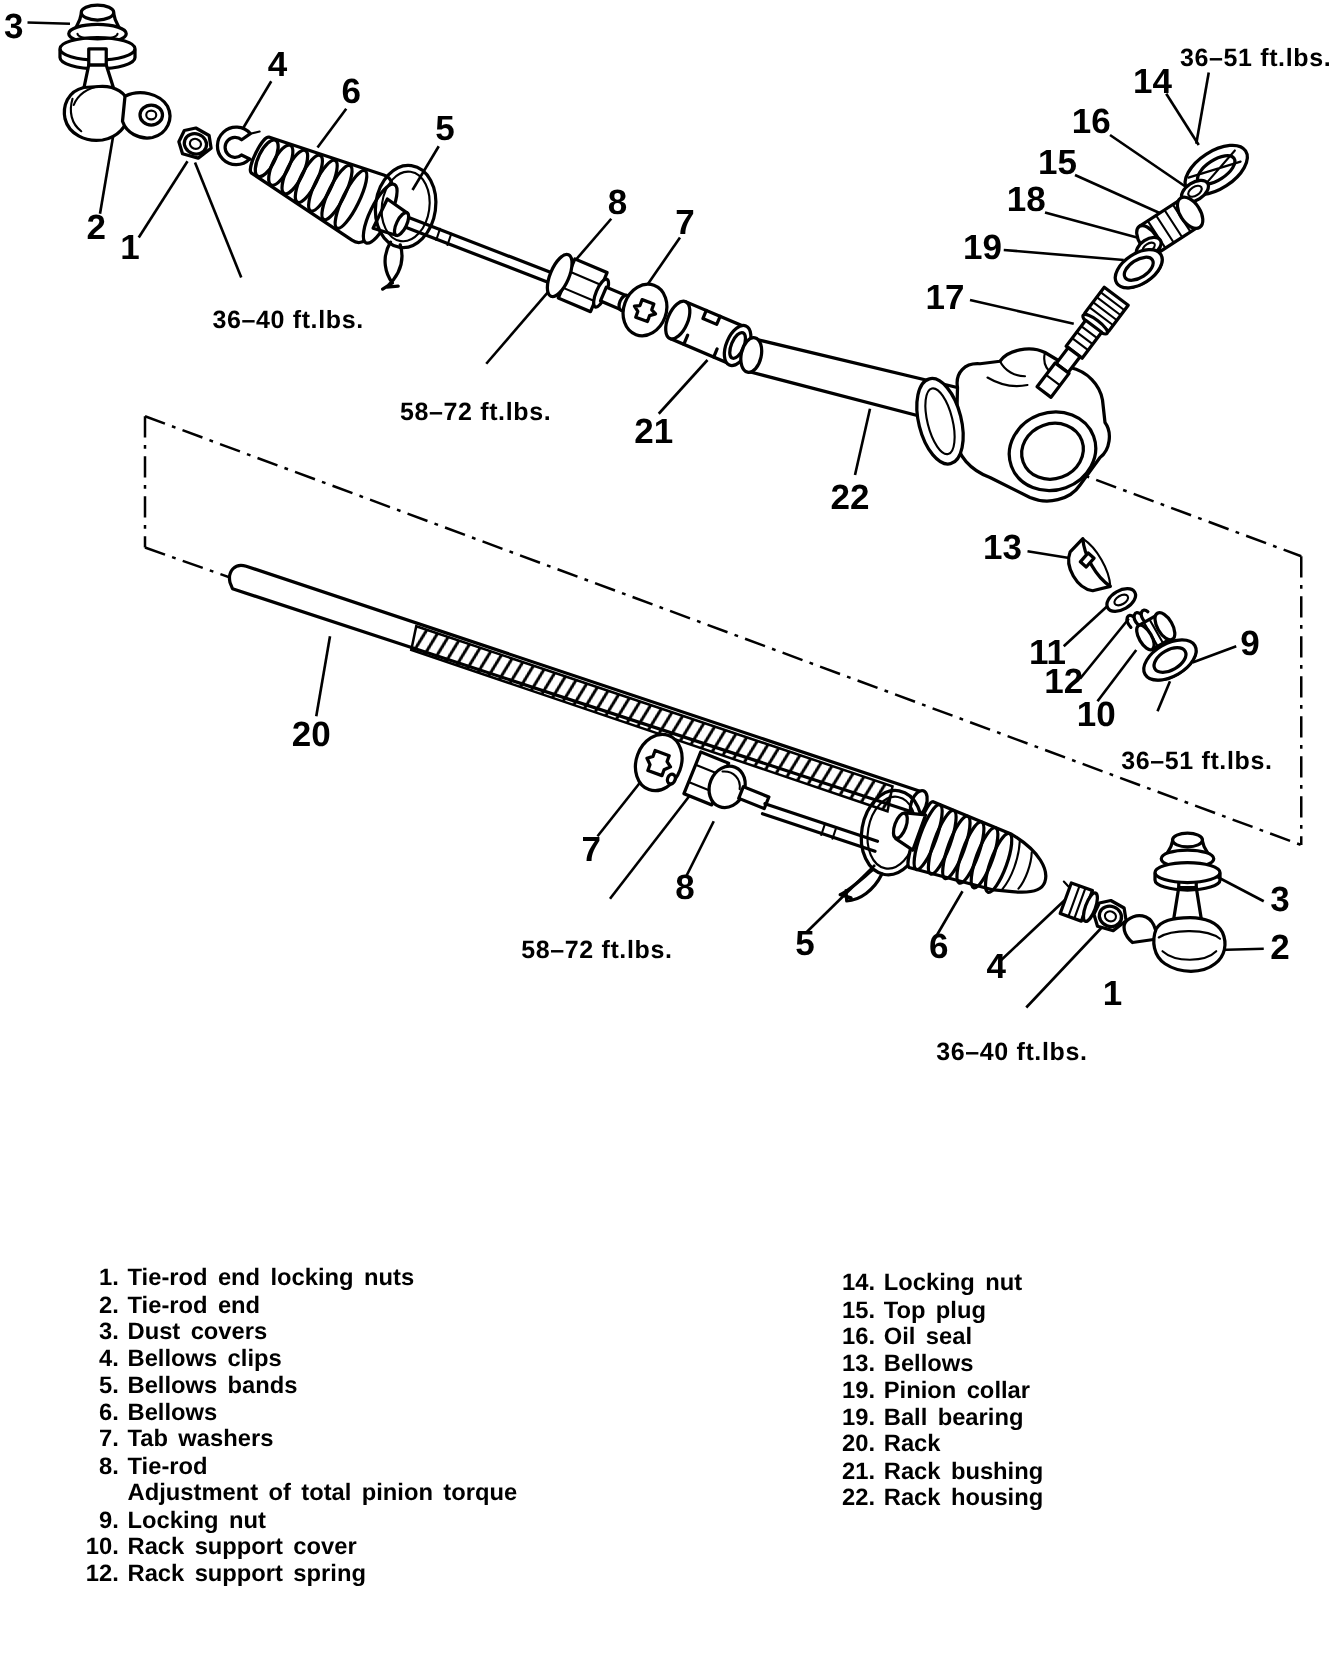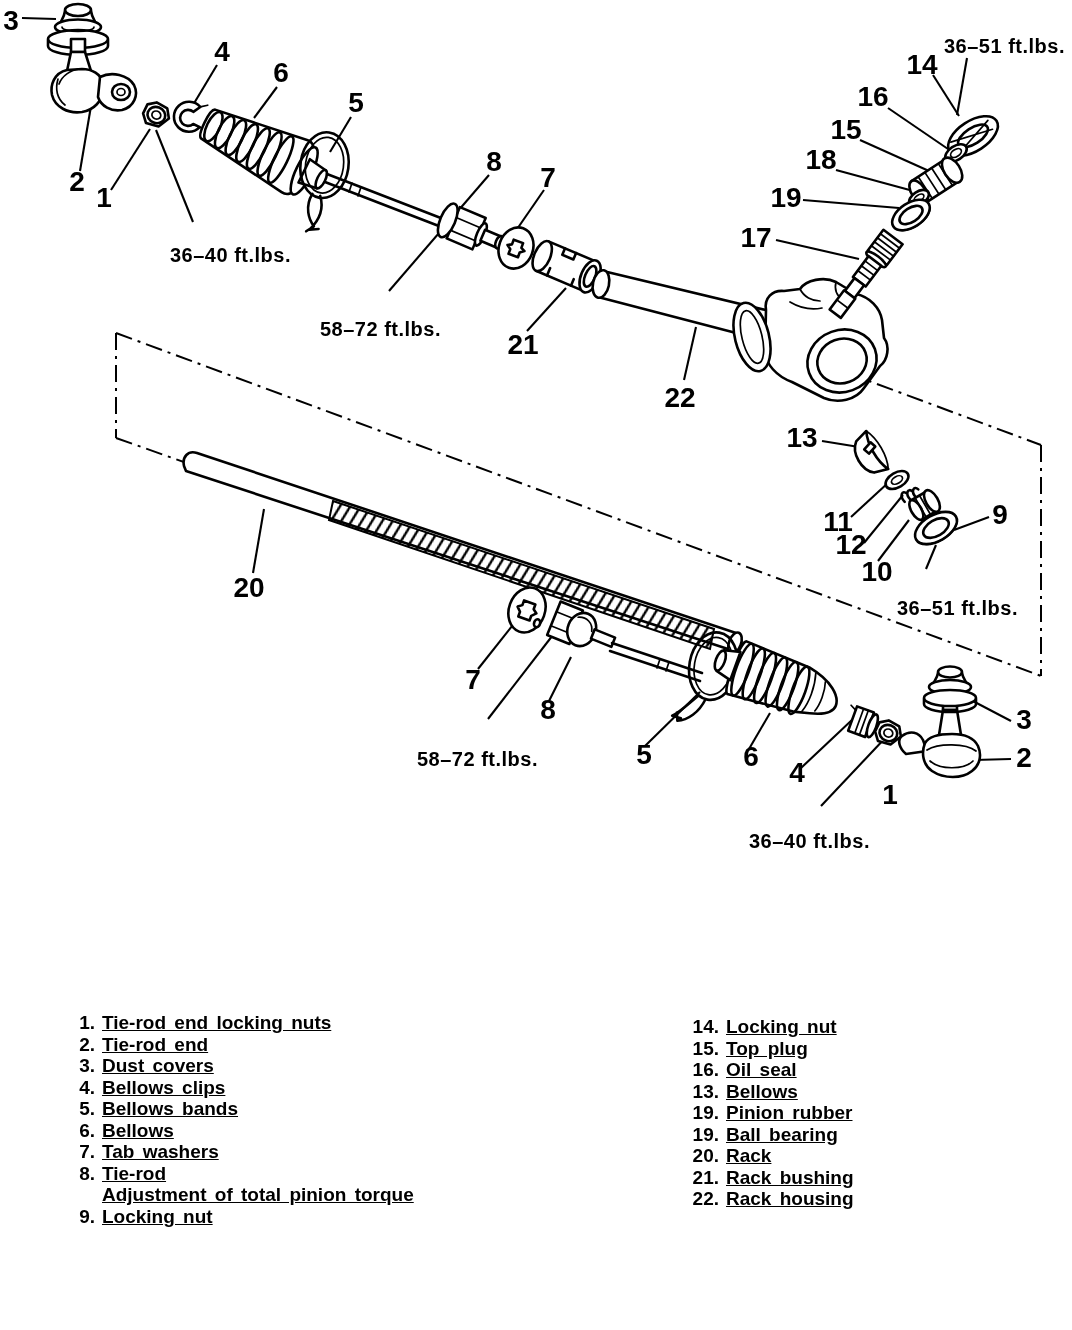--- a/index.html
+++ b/index.html
@@ -9,24 +9,24 @@
   .ln{stroke:#000;stroke-width:2.6;fill:none;stroke-linecap:round;stroke-linejoin:round;}
   .fw{stroke:#000;stroke-width:2.6;fill:#fff;stroke-linejoin:round;}
   .thin{stroke-width:1.7;}
   .lead{stroke:#000;stroke-width:2.1;fill:none;}
   .dd{stroke:#000;stroke-width:2;fill:none;stroke-dasharray:17 6 3 6;}
   .callout{font-family:"Liberation Sans",sans-serif;font-size:28px;font-weight:bold;fill:#000;}
   .torque{font-family:"Liberation Sans",sans-serif;font-size:20px;font-weight:bold;fill:#000;letter-spacing:.5px;}
   .parts-list{position:absolute;top:1004px;left:0;width:1072px;font-size:19px;font-weight:bold;}
   .pl-col{position:absolute;top:8px;}
   .pl-col.left{left:42px;}
-  .pl-col.right{left:666px;top:12px;}
+  .pl-col.right{left:647px;top:12px;}
   .pl-row{display:flex;line-height:21.5px;white-space:nowrap;}
   .pl-num{width:53px;text-align:right;flex:none;}
-  .pl-label{margin-left:7px;word-spacing:3px;text-decoration:underline;}
+  .pl-label{margin-left:7px;word-spacing:3px;}
 </style>
 </head>
 <body>
 
 <div class="page">
 
 <svg class="diagram" width="1072" height="880" viewBox="0 0 1072 880">
   <defs>
     <pattern id="teeth" width="9" height="26" patternUnits="userSpaceOnUse" patternTransform="rotate(18.5)">
       <path d="M8,0 L2,26" stroke="#000" stroke-width="2.4" fill="none"></path>
@@ -376,41 +376,49 @@
           <span class="pl-label">Tie-rod</span>
         </div>
     <div class="pl-row">
           <span class="pl-num"></span>
           <span class="pl-label">Adjustment of total pinion torque</span>
         </div>
     <div class="pl-row">
           <span class="pl-num">9.</span>
           <span class="pl-label">Locking nut</span>
         </div>
+    <div class="pl-row">
+          <span class="pl-num">10.</span>
+          <span class="pl-label">Rack support cover</span>
+        </div>
+    <div class="pl-row">
+          <span class="pl-num">12.</span>
+          <span class="pl-label">Rack support spring</span>
+        </div>
   </div>
   <div class="pl-col right">
     <div class="pl-row">
           <span class="pl-num">14.</span>
           <span class="pl-label">Locking nut</span>
         </div>
     <div class="pl-row">
           <span class="pl-num">15.</span>
           <span class="pl-label">Top plug</span>
         </div>
     <div class="pl-row">
           <span class="pl-num">16.</span>
           <span class="pl-label">Oil seal</span>
         </div>
     <div class="pl-row">
           <span class="pl-num">13.</span>
           <span class="pl-label">Bellows</span>
         </div>
     <div class="pl-row">
           <span class="pl-num">19.</span>
-          <span class="pl-label">Pinion rubber</span>
+          <span class="pl-label">Pinion collar</span>
         </div>
     <div class="pl-row">
           <span class="pl-num">19.</span>
           <span class="pl-label">Ball bearing</span>
         </div>
     <div class="pl-row">
           <span class="pl-num">20.</span>
           <span class="pl-label">Rack</span>
         </div>
     <div class="pl-row">

